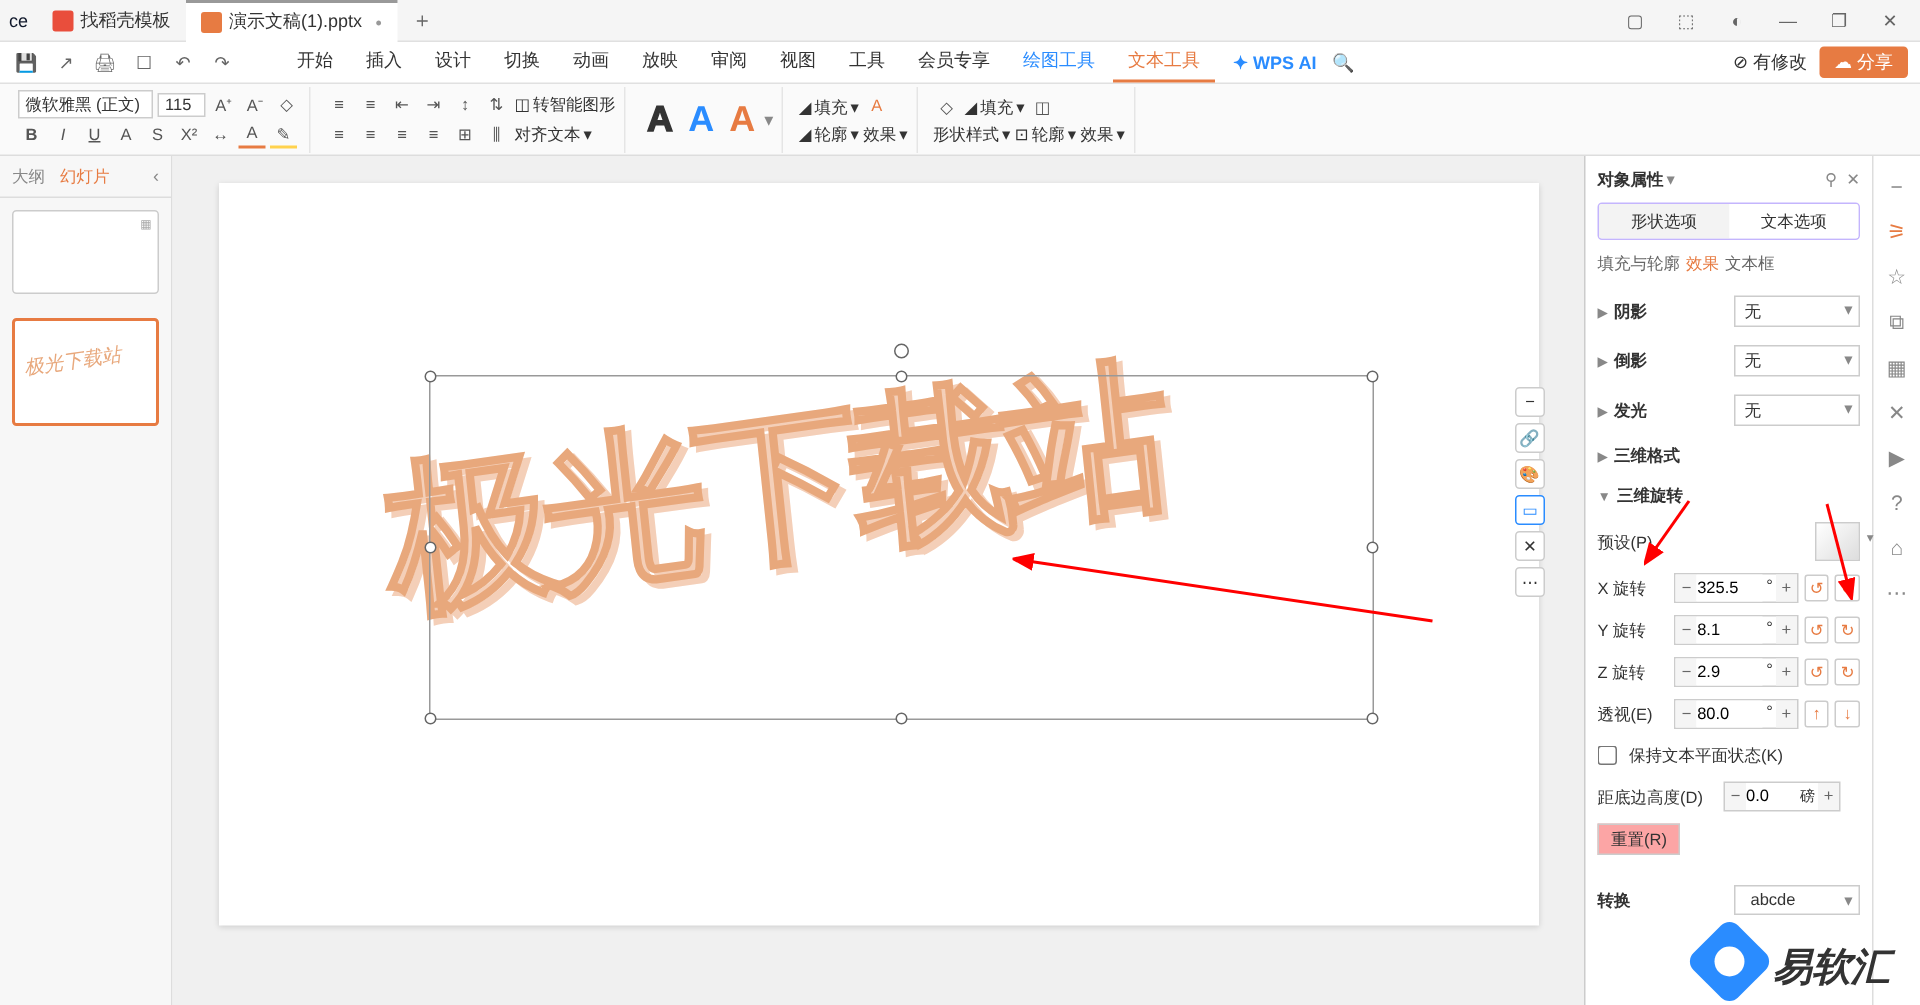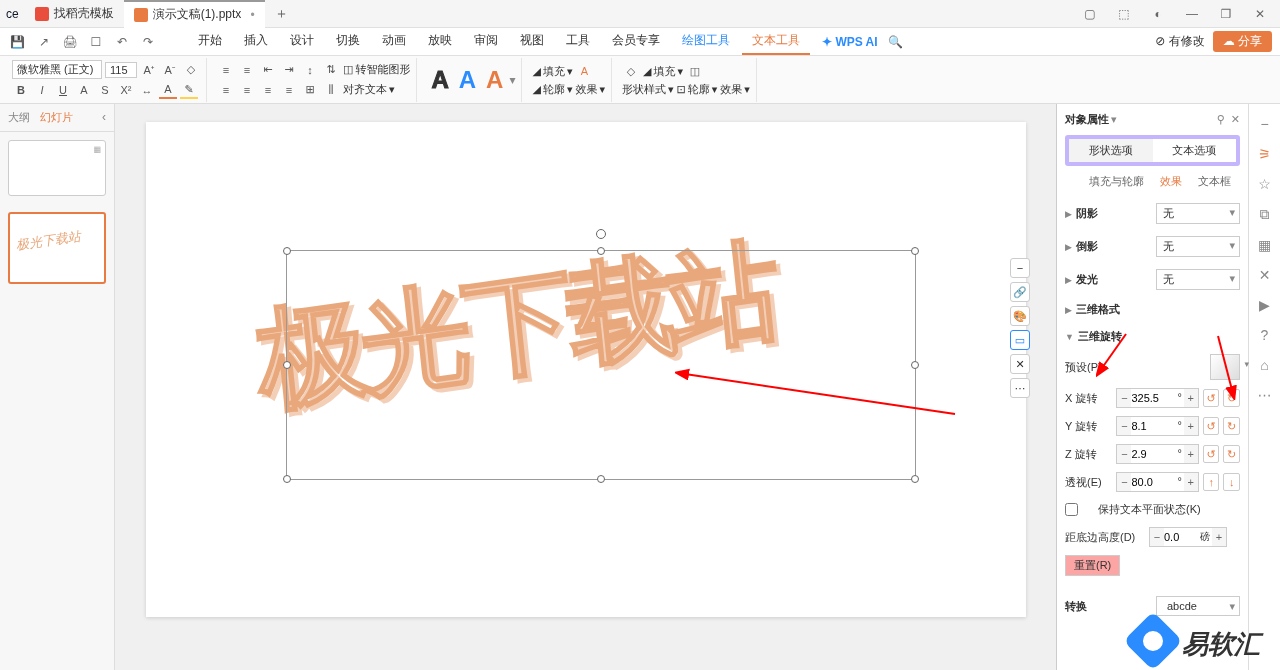--- a/index.html
+++ b/index.html
@@ -77,40 +77,40 @@
 
 
 .arrow { position: absolute; pointer-events: none; }
 
 
 .right-panel { width: 192px; border-left: 1px solid #ccc; background: #fff; display: flex; flex-direction: column; padding: 6px 8px; font-size: 11px; }
 .rp-title { display: flex; align-items: center; padding: 2px 0 8px; }
 .rp-title-text { font-weight: bold; }
 .rp-pin { margin-left: auto; color: #888; cursor: pointer; }
 .rp-close { margin-left: 6px; color: #888; cursor: pointer; }
-.rp-subtabs { display: flex; border: 4px solid #c4b5fd; border-radius: 3px; overflow: hidden; margin-bottom: 8px; align-items: flex-end; }
+.rp-subtabs { display: flex; border: 1px solid #c4b5fd; border-radius: 3px; overflow: hidden; margin-bottom: 8px; align-items: flex-end; }
 .rp-subtab { flex: 1; text-align: center; padding: 4px; cursor: pointer; background: #f3f3f3; }
 .rp-subtab.active { background: #fff; }
-.rp-cat { display: flex; gap: 16px; margin-bottom: 8px; margin-left: 24px; }
+.rp-cat { display: flex; gap: 4px; margin-bottom: 8px; }
 .rp-cat-item { cursor: pointer; color: #666; }
 .rp-cat-item.active { color: #e77b42; }
 .rp-section { display: flex; align-items: center; padding: 6px 0; cursor: pointer; }
 .rp-sec-arrow { margin-right: 4px; color: #888; font-size: 9px; }
 .rp-sec-label { flex: 1; font-weight: bold; }
 .rp-select { border: 1px solid #ccc; padding: 2px 18px 2px 6px; font-size: 11px; background: #fff; position: relative; width: 84px; }
 .rp-select::after { content: "▾"; position: absolute; right: 4px; color: #888; }
 .rp-row { display: flex; align-items: center; margin: 4px 0; gap: 4px; }
 .rp-row-label { width: 52px; }
 .spinner { display: flex; border: 1px solid #ccc; height: 20px; }
 .spinner-btn { width: 14px; text-align: center; background: #f5f5f5; cursor: pointer; line-height: 18px; color: #666; }
 .spinner-val { width: 44px; text-align: left; border: none; font-size: 11px; }
 .mini-icon { width: 18px; height: 18px; border: 1px solid #ccc; border-radius: 2px; display: flex; align-items: center; justify-content: center; color: #e77b42; font-size: 11px; cursor: pointer; }
 .preset-box { width: 30px; height: 26px; border: 1px solid #ccc; background: linear-gradient(135deg,#fff,#ddd); margin-left: auto; cursor: pointer; position: relative; }
 .preset-box::after { content: "▾"; position: absolute; right: -10px; top: 4px; color: #888; font-size: 9px; }
-.checkbox-row { display: flex; align-items: center; gap: 20px; margin: 6px 0; }
+.checkbox-row { display: flex; align-items: center; gap: 8px; margin: 6px 0; }
 .reset-btn { border: 1px solid #ccc; padding: 2px 8px; background: #fca5a5; cursor: pointer; width: fit-content; margin-top: 4px; }
 .transform-sel { border: 1px solid #ccc; padding: 3px 18px 3px 10px; width: 84px; margin-left: auto; position: relative; }
 .transform-sel::after { content: "▾"; position: absolute; right: 4px; color: #888; }
 
 
 .right-rail { width: 32px; border-left: 1px solid #ddd; display: flex; flex-direction: column; align-items: center; padding-top: 12px; gap: 14px; color: #888; }
 .rail-btn { cursor: pointer; font-size: 14px; }
 
 
 .wm { position: absolute; right: 20px; bottom: 8px; display: flex; align-items: flex-end; gap: 8px; }

